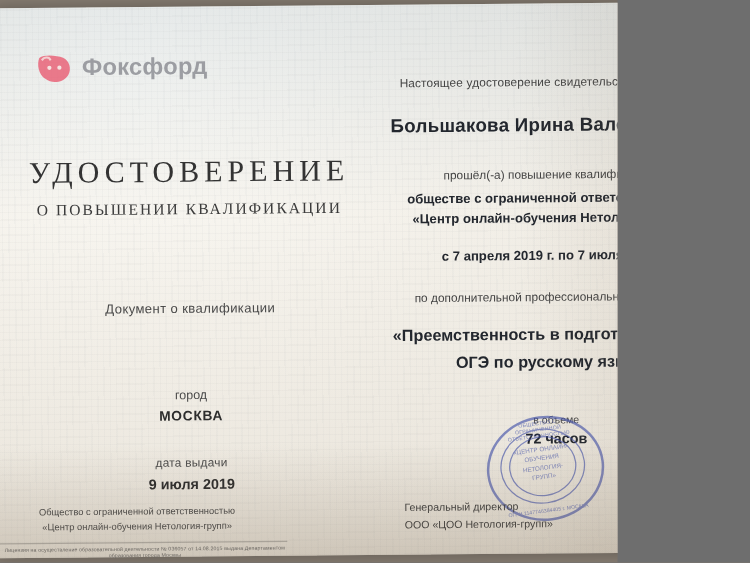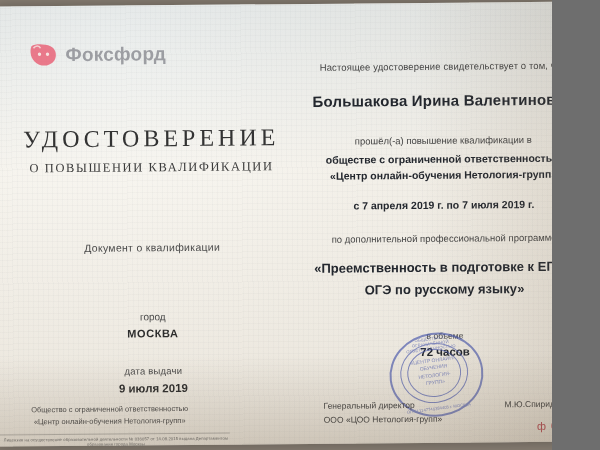--- a/index.html
+++ b/index.html
@@ -9,21 +9,21 @@
   }
   body {
     width: 600px;
     height: 450px;
     overflow: hidden;
     font-family: "Liberation Sans", sans-serif;
   }
 
   .scan {
     position: relative;
-    width: 552px;
+    width: 494px;
     height: 450px;
     background: #8a8075;
     overflow: hidden;
   }
 
   
   .sheet {
     position: absolute;
     left: -8px;
     top: 4px;

